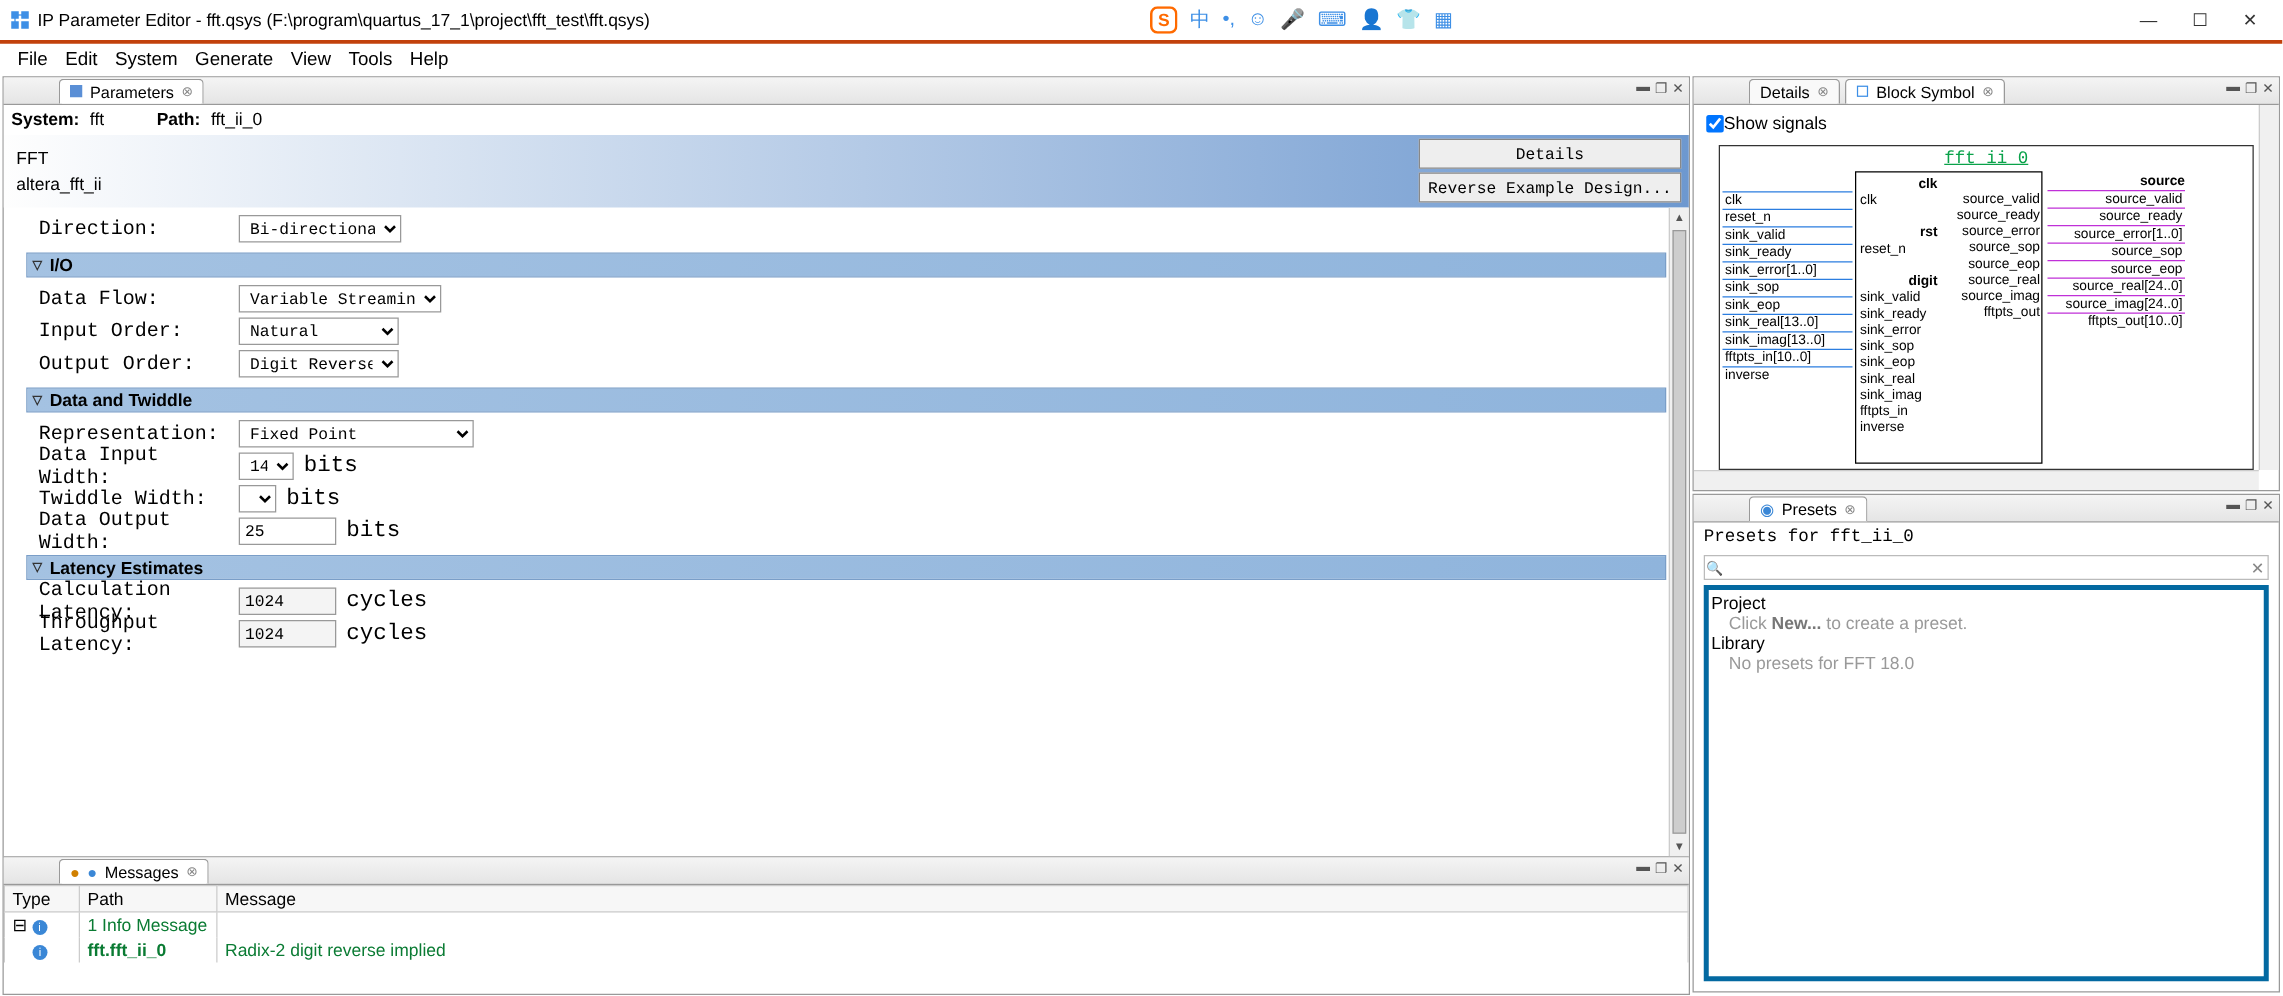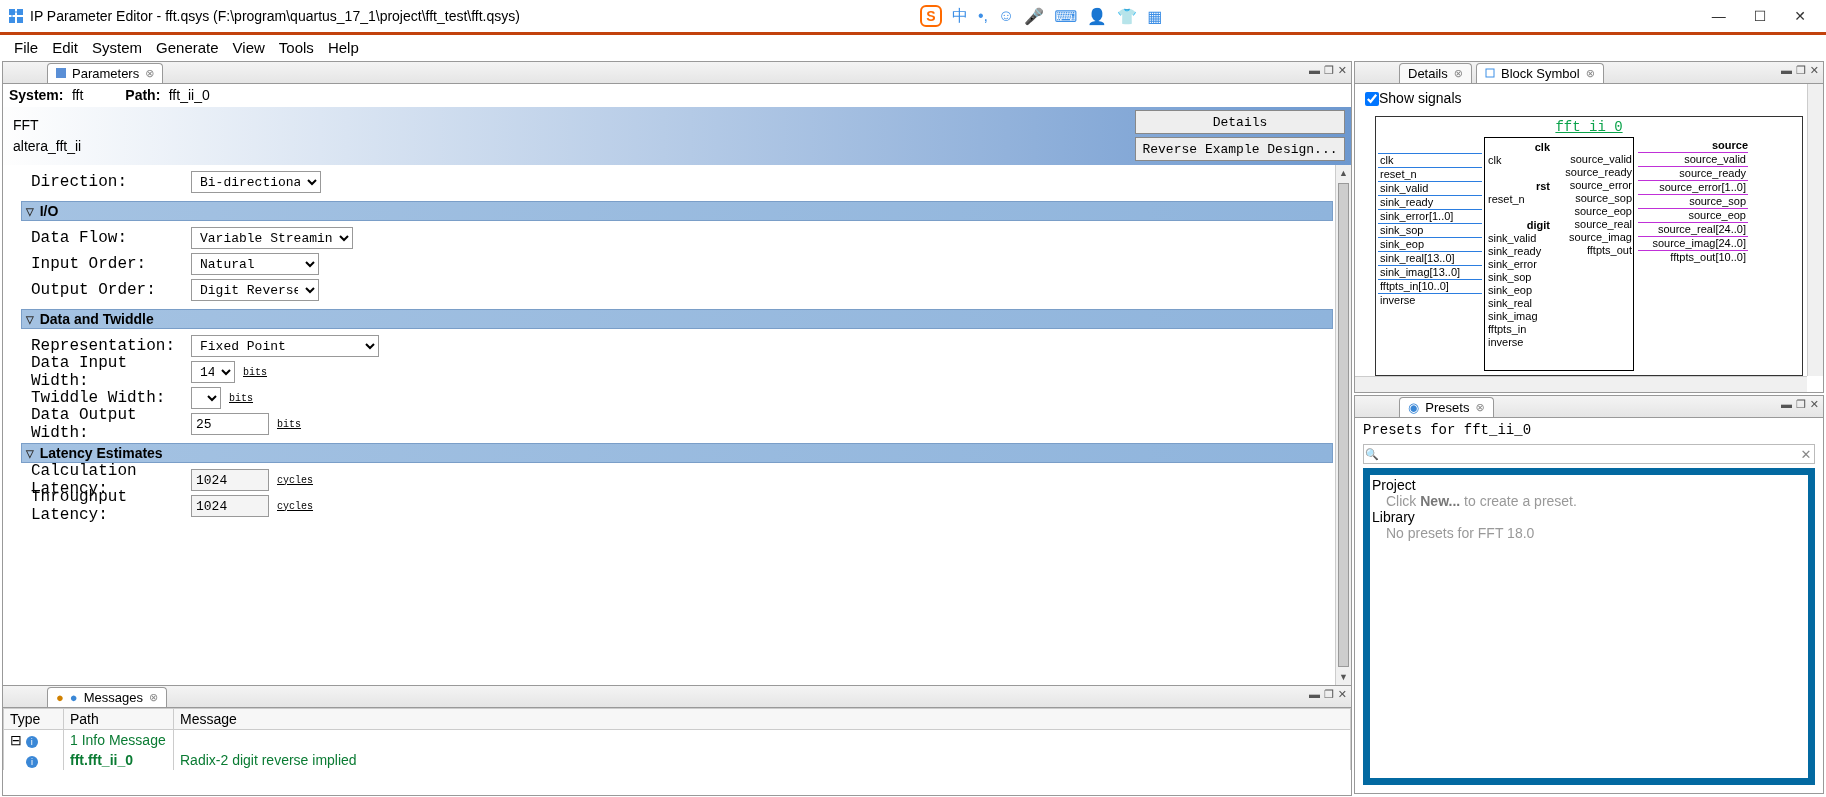--- a/index.html
+++ b/index.html
@@ -35,21 +35,21 @@
 .syspath { padding: 3px 6px; font-family: "Consolas","Courier New",monospace; font-size: 14px; background:#fff;}
 .syspath b { font-weight:bold;}
 .hdrbar { height: 58px; background: linear-gradient(to right,#fefefe,#6d98cf); display:flex; align-items:center; padding: 0 10px; position:relative;}
 .hdrbar .ipname { font-family: "Consolas","Courier New",monospace; font-size:14px; line-height:1.5;}
 .hdrbar .btns { position:absolute; right:6px; top:3px; display:flex; flex-direction:column; gap:3px;}
 .hdrbar .btns button { width:210px; height:24px; font-family: "Consolas","Courier New",monospace; font-size:13px; background:#eeeeee; border:1px solid #888; cursor:default;}
 .params-scroll { flex:1; overflow:auto; padding: 4px 18px 4px 18px; position:relative;}
 .paramrow { display:flex; align-items:center; height:26px; margin-left:10px;}
 .paramrow label { width:160px; font-family:"Consolas","Courier New",monospace; font-size:16px;}
 .paramrow select, .paramrow input[type=text] { font-family:"Consolas","Courier New",monospace; font-size:13px; height:22px; border:1px solid #999; background:#fff; padding: 0 4px;}
-.paramrow .unit { margin-left:8px; font-family:"Consolas","Courier New",monospace; font-size:10px;text-decoration:underline;}
+.paramrow .unit { margin-left:8px; font-family:"Consolas","Courier New",monospace; font-size:18px;}
 .sectionhdr { background: linear-gradient(to right,#a4c2e2,#8fb4dc); border:1px solid #7a9ec8; height:20px; display:flex; align-items:center; padding:0 4px; font-family:"Consolas","Courier New",monospace; font-size:14px; font-weight:bold; margin:6px 0 4px 0;}
 .sectionhdr .tw { margin-right:6px; color:#333; font-size:10px;}
 .scroll-v { position:absolute; right:0; top:0; bottom:0; width:16px; background:#f0f0f0; border-left:1px solid #ccc; display:flex; flex-direction:column;}
 .scroll-v .arrow { height:16px; text-align:center; font-size:9px; color:#555; line-height:16px;}
 .scroll-v .thumb { flex:1; margin:2px; background:#cdcdcd; border:1px solid #999;}
 
 
 .messages { height:110px; border-top:1px solid #999; display:flex; flex-direction:column;}
 .msgtable { flex:1; overflow:auto; font-family:"Consolas","Courier New",monospace; font-size:14px;}
 .msgtable table { width:100%; border-collapse:collapse;}
@@ -79,21 +79,21 @@
 .portcol.rightout .hdr { font-weight:bold;}
 .portcol.rightout div.sig { border-top:1px solid #c030d8; padding-right:2px;}
 .scroll-mini-v { position:absolute; right:0; top:0; bottom:16px; width:16px; background:#f0f0f0; border-left:1px solid #ccc;}
 .scroll-mini-h { position:absolute; left:0; right:16px; bottom:0; height:16px; background:#f0f0f0; border-top:1px solid #ccc;}
 
 .presetshdr { padding:4px 8px; font-family:"Consolas","Courier New",monospace; font-size:14px;}
 .searchbox { margin:2px 8px; height:20px; border:1px solid #bbb; position:relative; display:flex; align-items:center;}
 .searchbox .mag { width:16px; text-align:center; color:#888; font-size:11px;}
 .searchbox input { flex:1; border:none; outline:none; font-size:12px;}
 .searchbox .clr { width:16px; text-align:center; color:#888;}
-.presetlist { flex:1; border:7px solid #0369a1; margin:2px 8px 8px 8px; padding:2px; font-family:"Consolas","Courier New",monospace; font-size:14px; overflow:hidden;}
+.presetlist { flex:1; border:4px solid #0369a1; margin:2px 8px 8px 8px; padding:2px; font-family:"Consolas","Courier New",monospace; font-size:14px; overflow:hidden;}
 .presetlist .grp { color:#000;}
 .presetlist .hint { color:#999; margin-left:14px;}
 .presetlist .hint b { color:#777; font-weight:bold;}
 
 select { appearance: menulist; }
 </style>
 </head>
 <body>
 
 <div class="titlebar">

